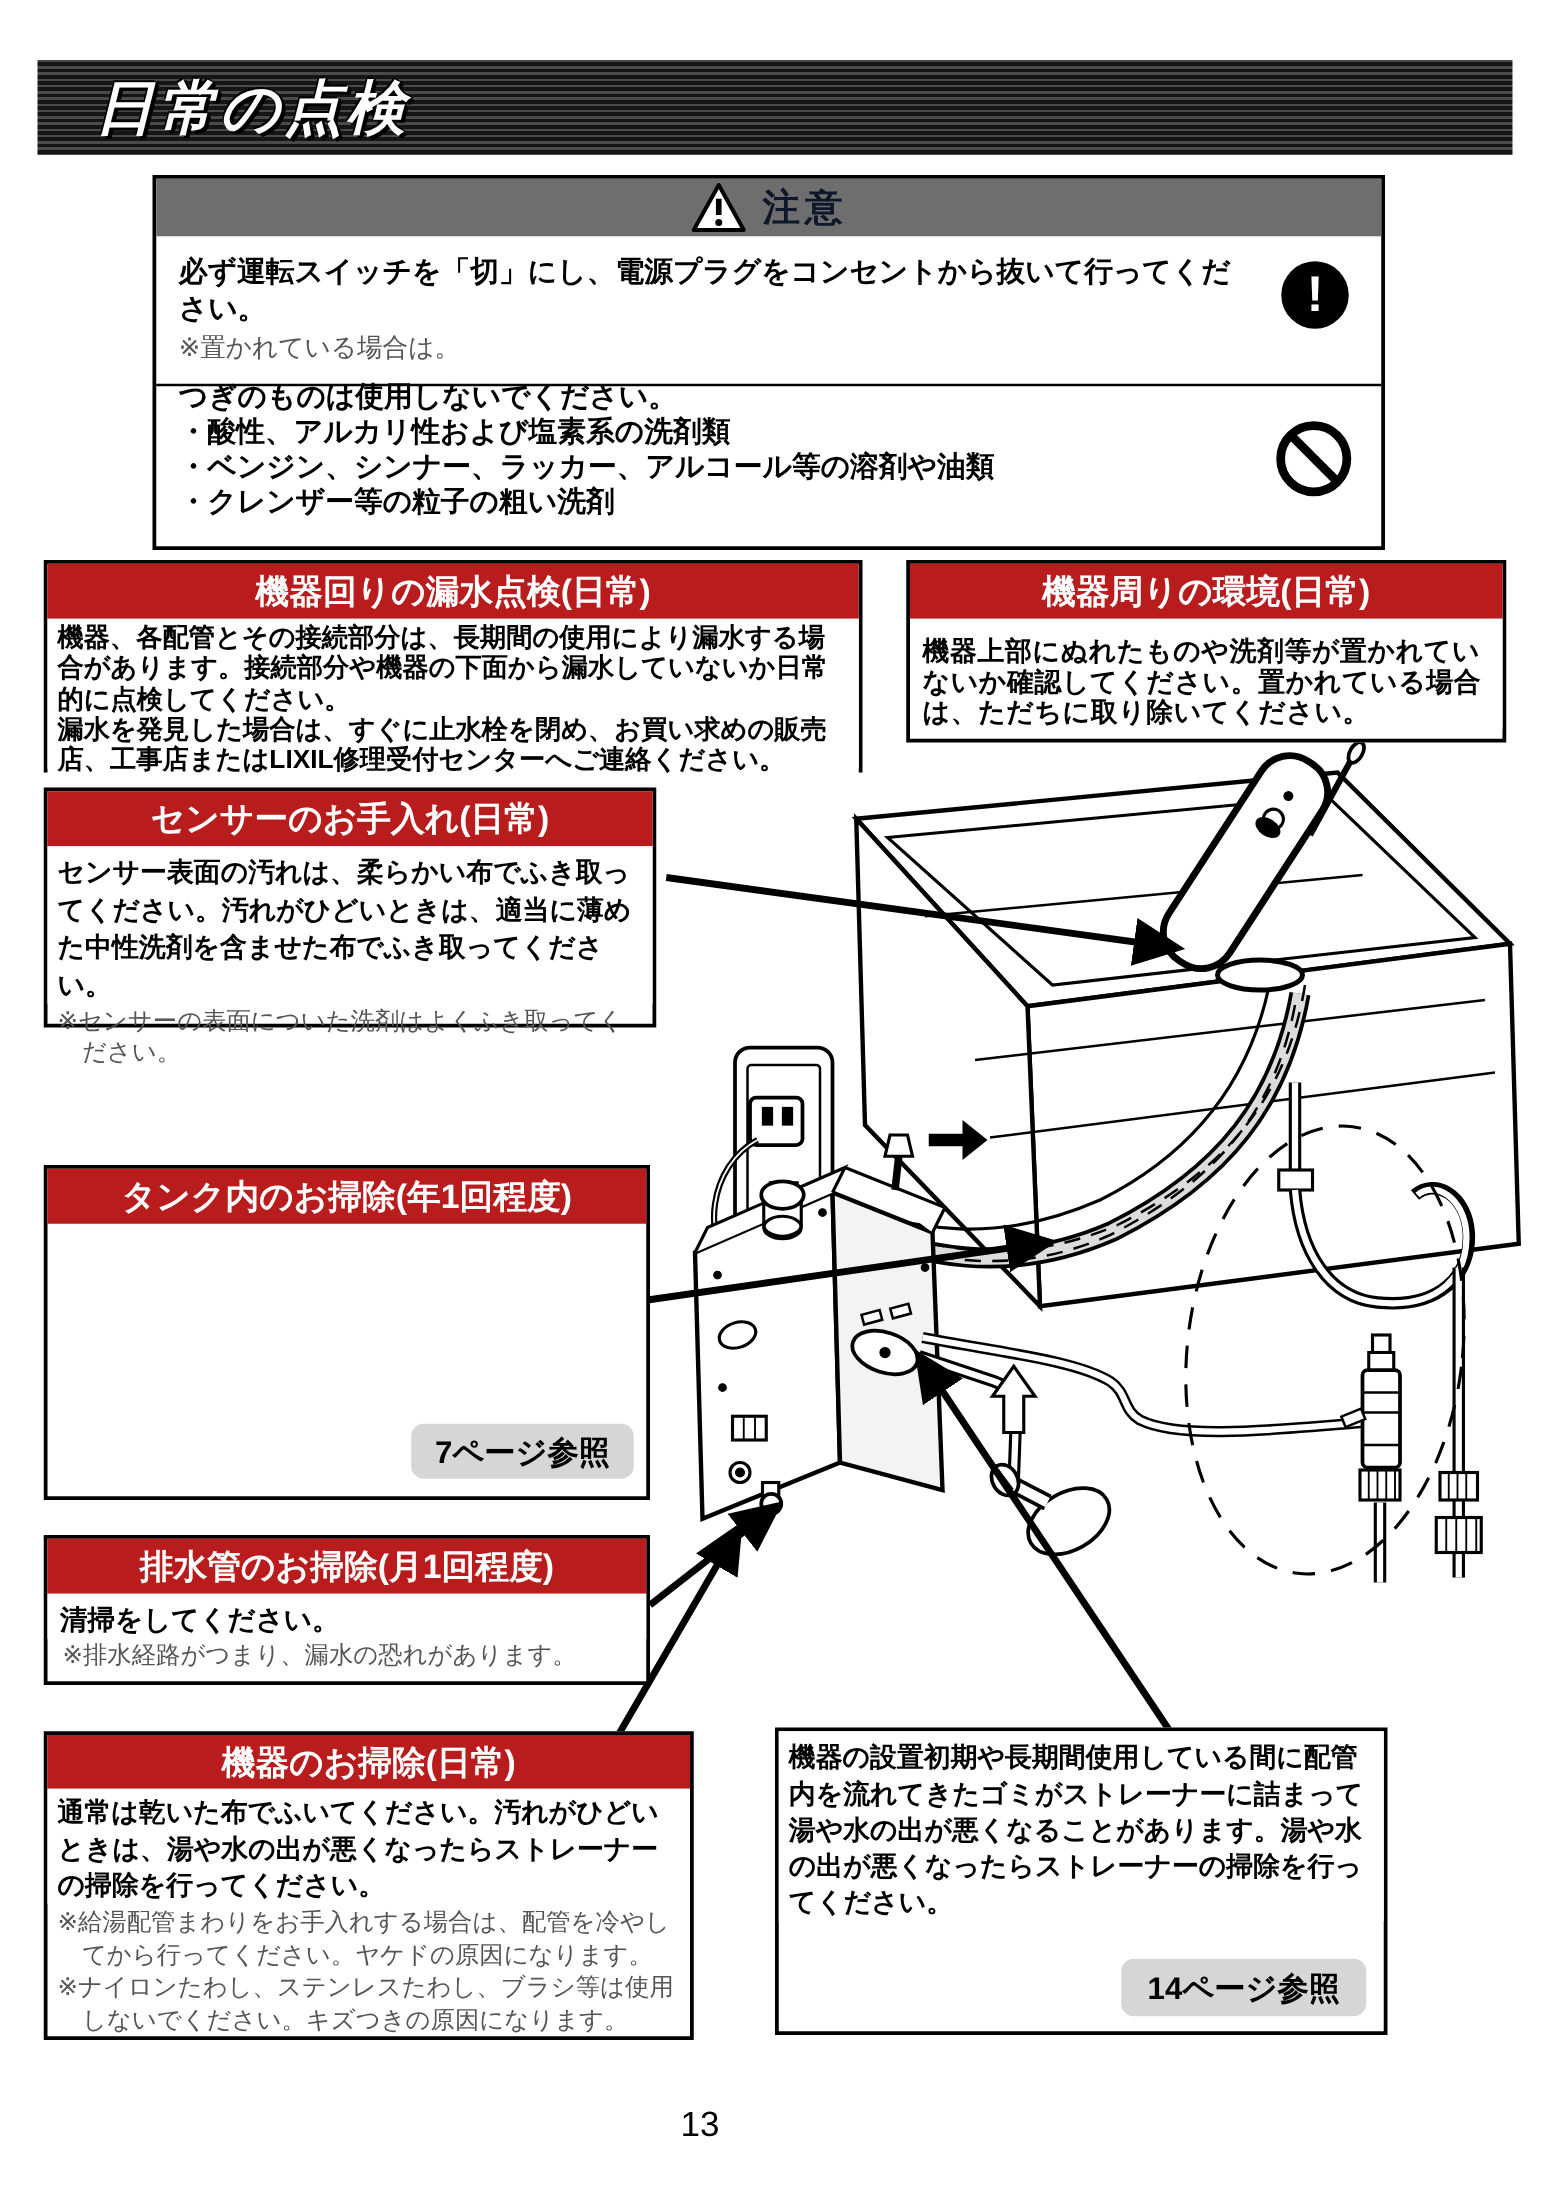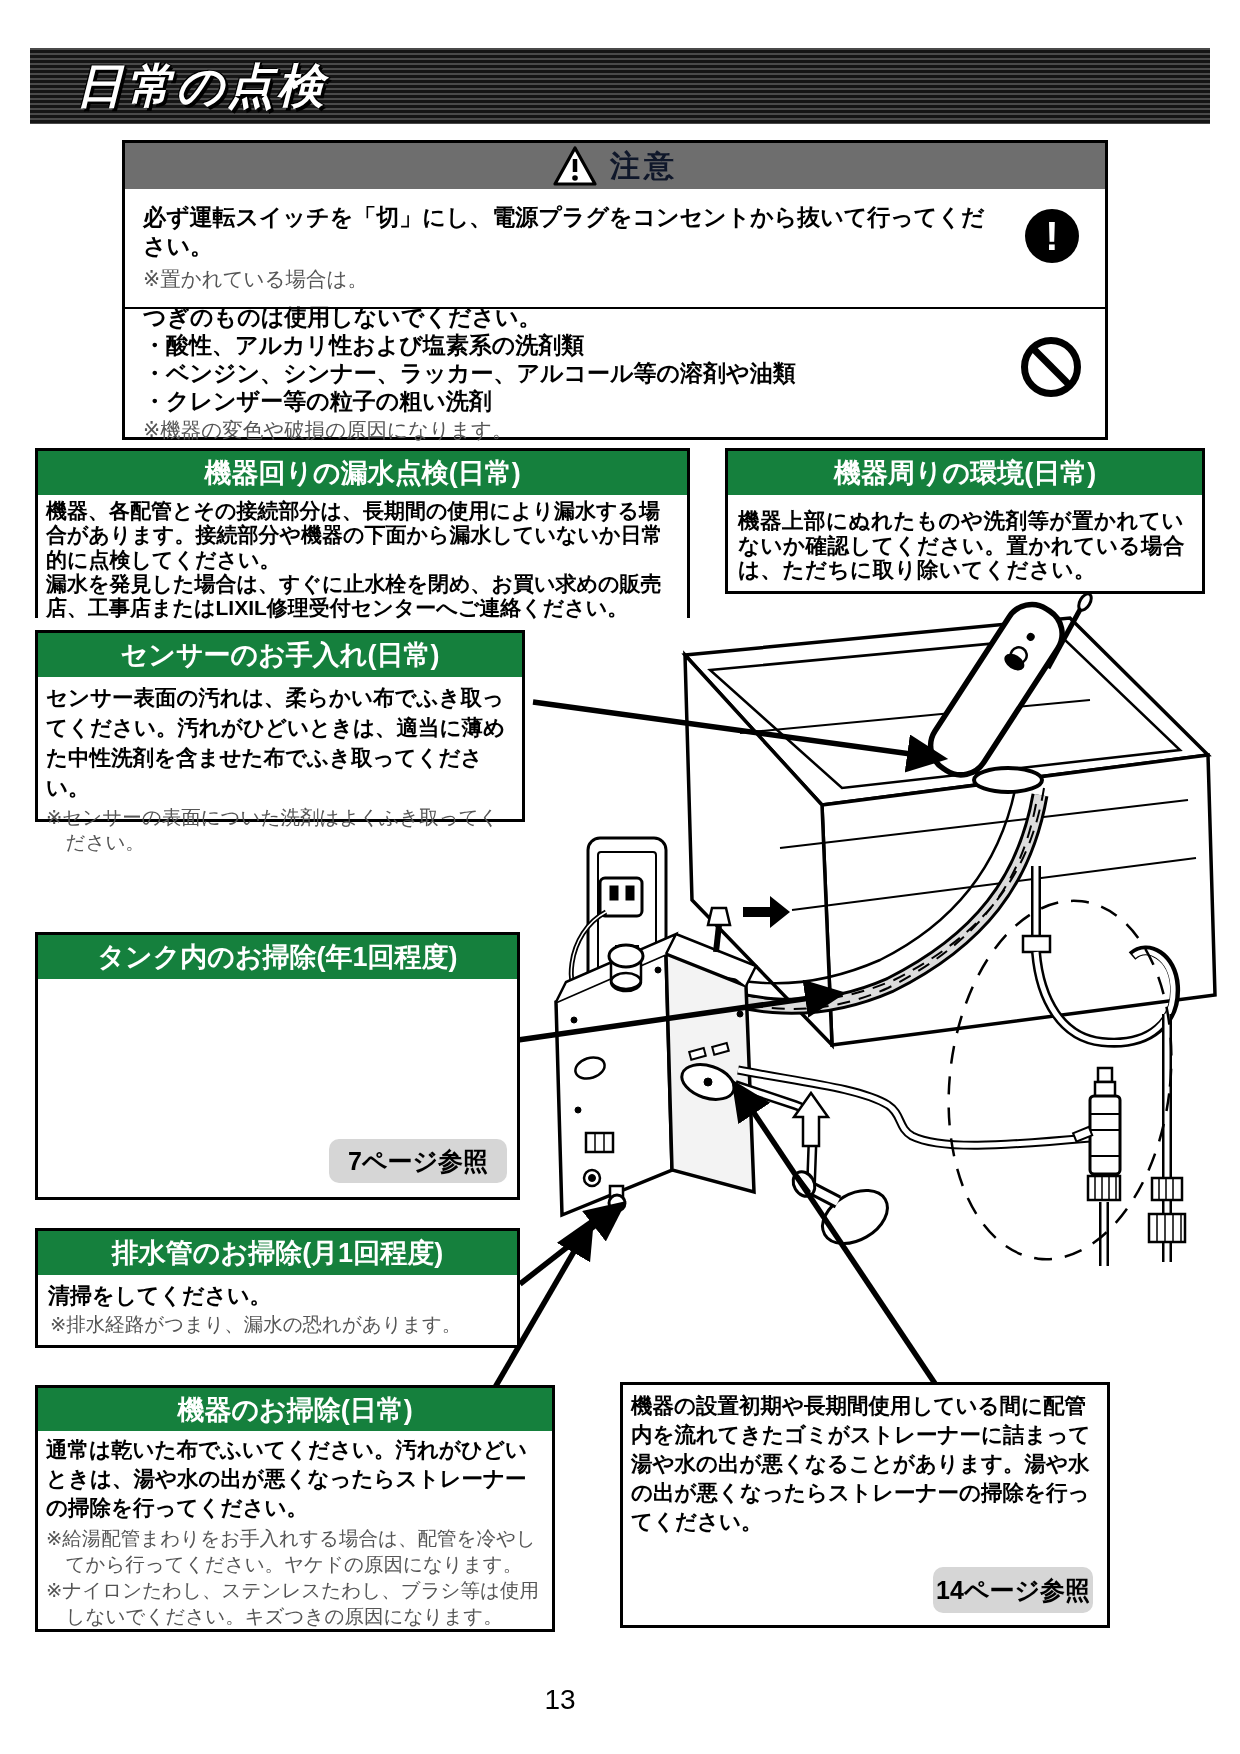--- a/index.html
+++ b/index.html
@@ -24,21 +24,21 @@
   .c-main{font-size:23px;font-weight:700;line-height:29px;}
   .c-note{font-size:20.5px;color:#555;line-height:27px;margin-top:4px;}
   .mandatory{position:absolute;right:26px;top:20px;width:54px;height:54px;border-radius:50%;background:#000;
     color:#fff;font-weight:900;font-size:40px;display:flex;align-items:center;justify-content:center;}
   .prohibit{position:absolute;right:24px;top:42px;width:46px;height:46px;border-radius:50%;border:7px solid #000;}
   .prohibit::after{content:"";position:absolute;left:20px;top:-2px;width:7px;height:50px;background:#000;
     transform:rotate(-45deg);}
 
   
   .sec{border:3px solid #000;background:#fff;z-index:3;}
-  .sec-h{background:#15803d;color:#fff;font-weight:700;text-align:center;display:flex;align-items:center;justify-content:center;}
+  .sec-h{background:#b91c1c;color:#fff;font-weight:700;text-align:center;display:flex;align-items:center;justify-content:center;}
   .sec-b{background:#fff;}
   .bold-body{font-weight:700;white-space:pre-line;}
   .note{color:#555;padding-left:1em;text-indent:-1em;}
   .pref{position:absolute;background:#d6d6d6;border-radius:10px;font-weight:700;font-size:25px;
     display:flex;align-items:center;justify-content:center;}
 
   .pagenum{left:515px;top:1684px;width:90px;text-align:center;font-size:28px;z-index:3;}
   #illu{left:440px;top:590px;z-index:1;}
 </style>
 </head>
@@ -62,21 +62,20 @@
     <div class="c-row1">
       <div class="c-main">必ず運転スイッチを「切」にし、電源プラグをコンセントから抜いて行ってください。</div>
       <div class="c-note">※置かれている場合は。</div>
       <div class="mandatory">!</div>
     </div>
     <div class="c-row2">
       <div class="c-main" style="line-height:28px;">つぎのものは使用しないでください。</div>
       <div class="c-main" style="line-height:28px;">・酸性、アルカリ性および塩素系の洗剤類</div>
       <div class="c-main" style="line-height:28px;">・ベンジン、シンナー、ラッカー、アルコール等の溶剤や油類</div>
       <div class="c-main" style="line-height:28px;">・クレンザー等の粒子の粗い洗剤</div>
-      <div class="c-note" style="margin-top:1px;">※機器の変色や破損の原因になります。</div>
       <div class="prohibit"></div>
     </div>
   </div>
 
   <svg id="illu" class="abs" width="800" height="810" viewBox="0 0 800 810">
     <defs>
       <marker id="ah" markerWidth="8" markerHeight="8" refX="6" refY="3.5" orient="auto">
         <path d="M0,0 L7.5,3.5 L0,7 Z" fill="#000"></path>
       </marker>
     </defs>
@@ -256,18 +255,18 @@
 
   <div class="abs sec" style="left:35px;top:1385px;width:520px;height:247px;">
     <div class="sec-h" style="height:43px;font-size:27px;">機器のお掃除(日常)</div>
     <div class="sec-b bold-body" style="padding:5px 6px 0 8px;font-size:21.5px;line-height:29px;">通常は乾いた布でふいてください。汚れがひどいときは、湯や水の出が悪くなったらストレーナーの掃除を行ってください。</div>
     <div class="note" style="margin:2px 4px 0 8px;font-size:19.5px;line-height:26px;">※給湯配管まわりをお手入れする場合は、配管を冷やしてから行ってください。ヤケドの原因になります。</div>
     <div class="note" style="margin:0 4px 0 8px;font-size:19.5px;line-height:26px;">※ナイロンたわし、ステンレスたわし、ブラシ等は使用しないでください。キズつきの原因になります。</div>
   </div>
 
   <div class="abs sec" style="left:620px;top:1382px;width:490px;height:246px;">
     <div class="sec-b bold-body" style="padding:7px 6px 0 8px;font-size:21.5px;line-height:29px;">機器の設置初期や長期間使用している間に配管内を流れてきたゴミがストレーナーに詰まって湯や水の出が悪くなることがあります。湯や水の出が悪くなったらストレーナーの掃除を行ってください。</div>
-    <div class="pref" style="right:14px;bottom:12px;width:160px;height:46px;">14ページ参照</div>
+    <div class="pref" style="right:14px;bottom:12px;width:196px;height:46px;">14ページ参照</div>
   </div>
 
   <div class="abs pagenum">13</div>
 
 </div>
 
 </body></html>

